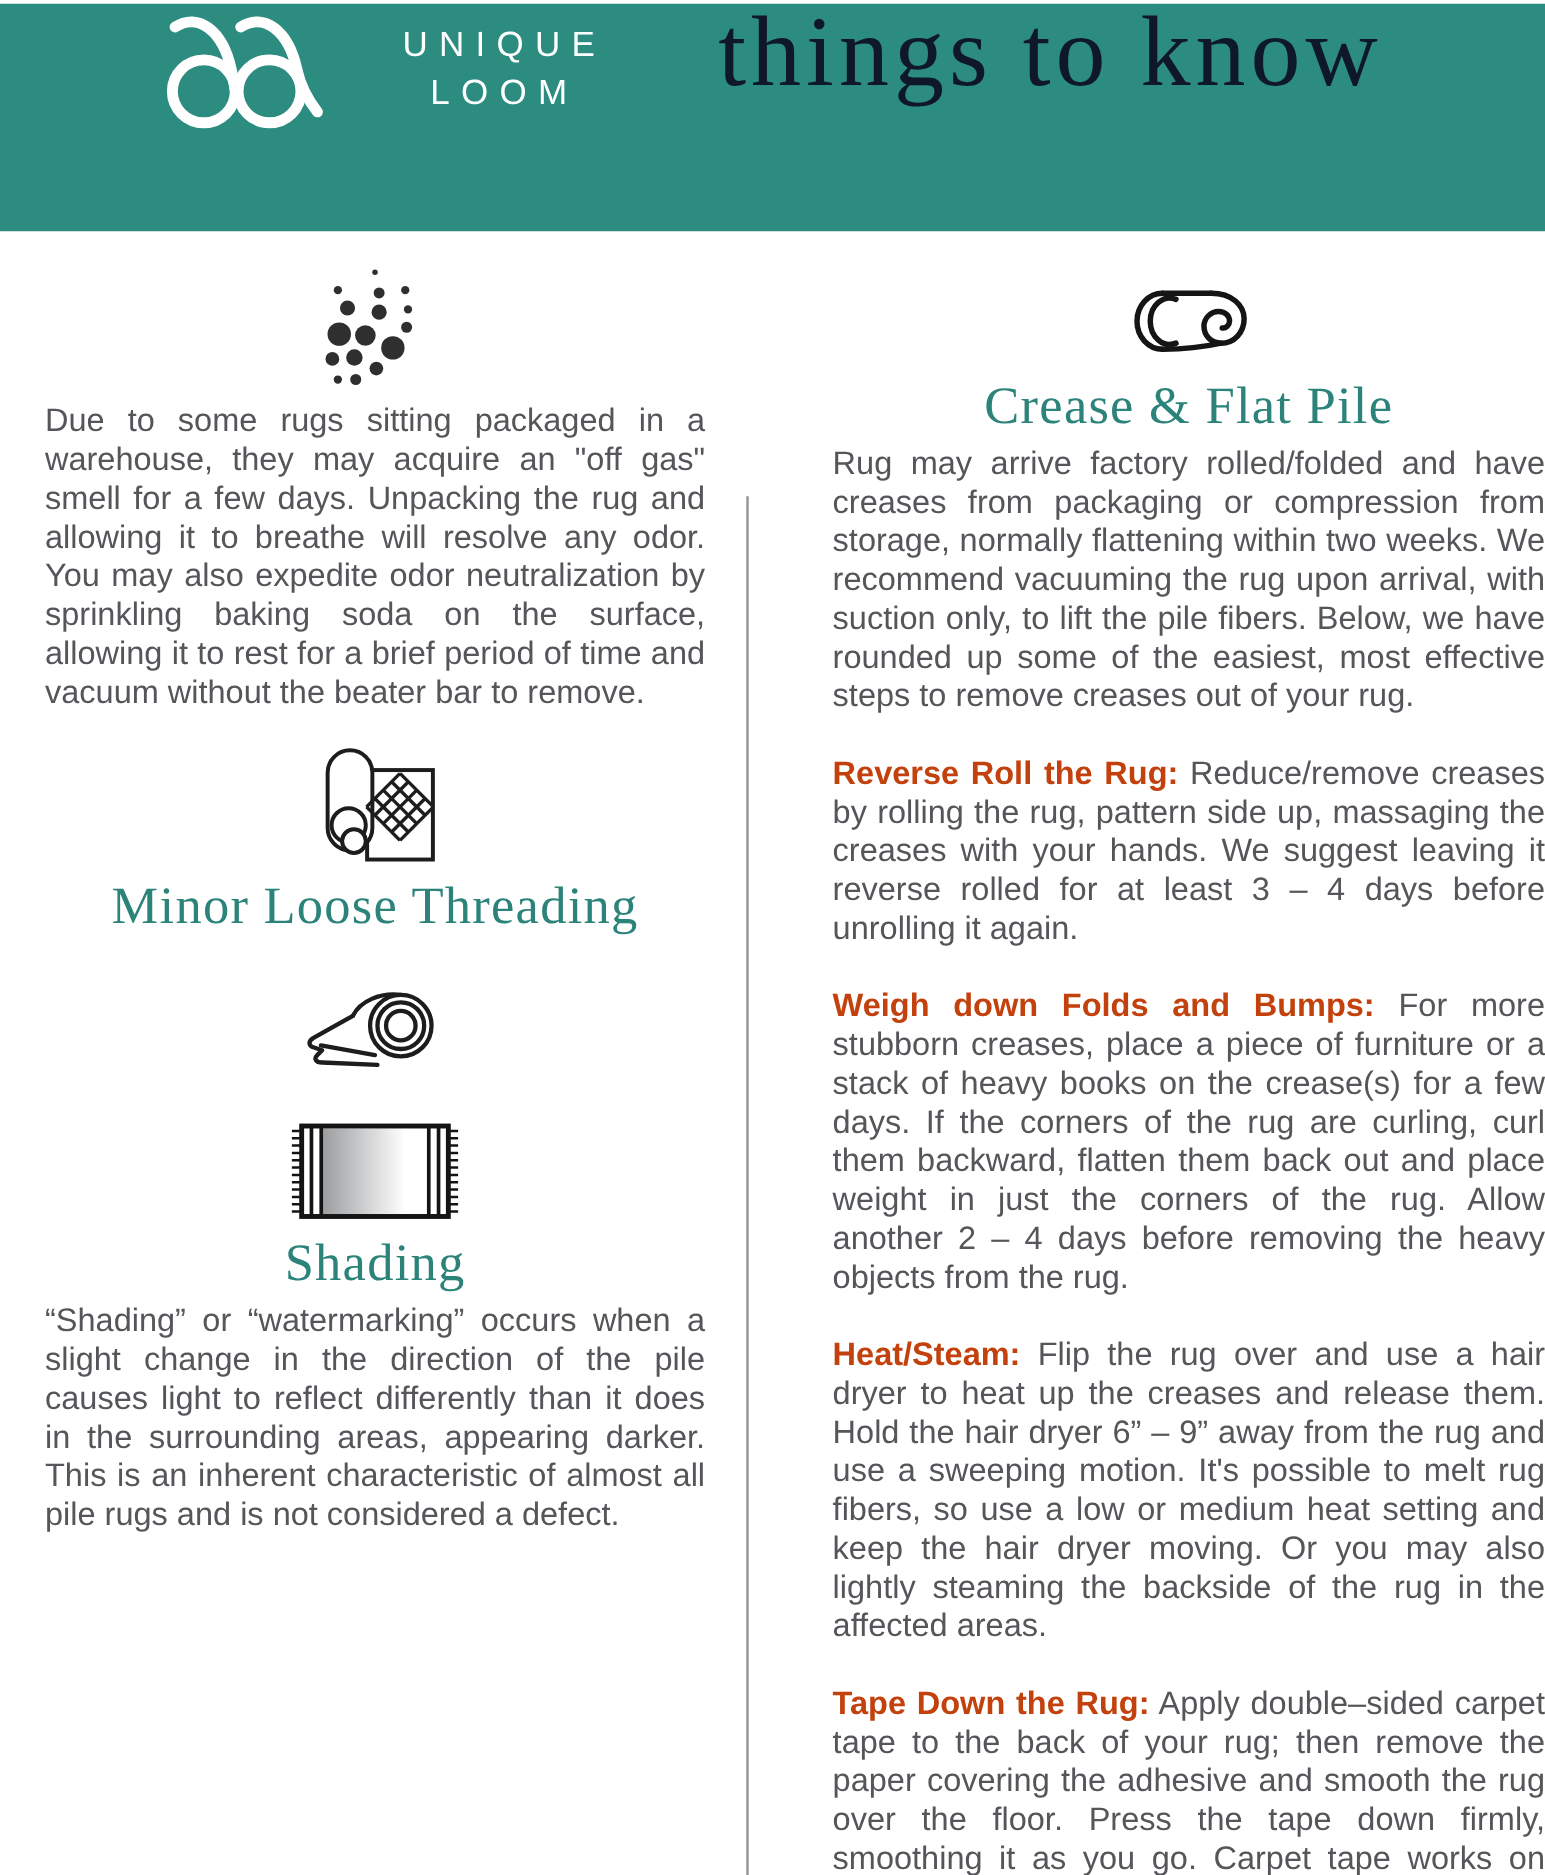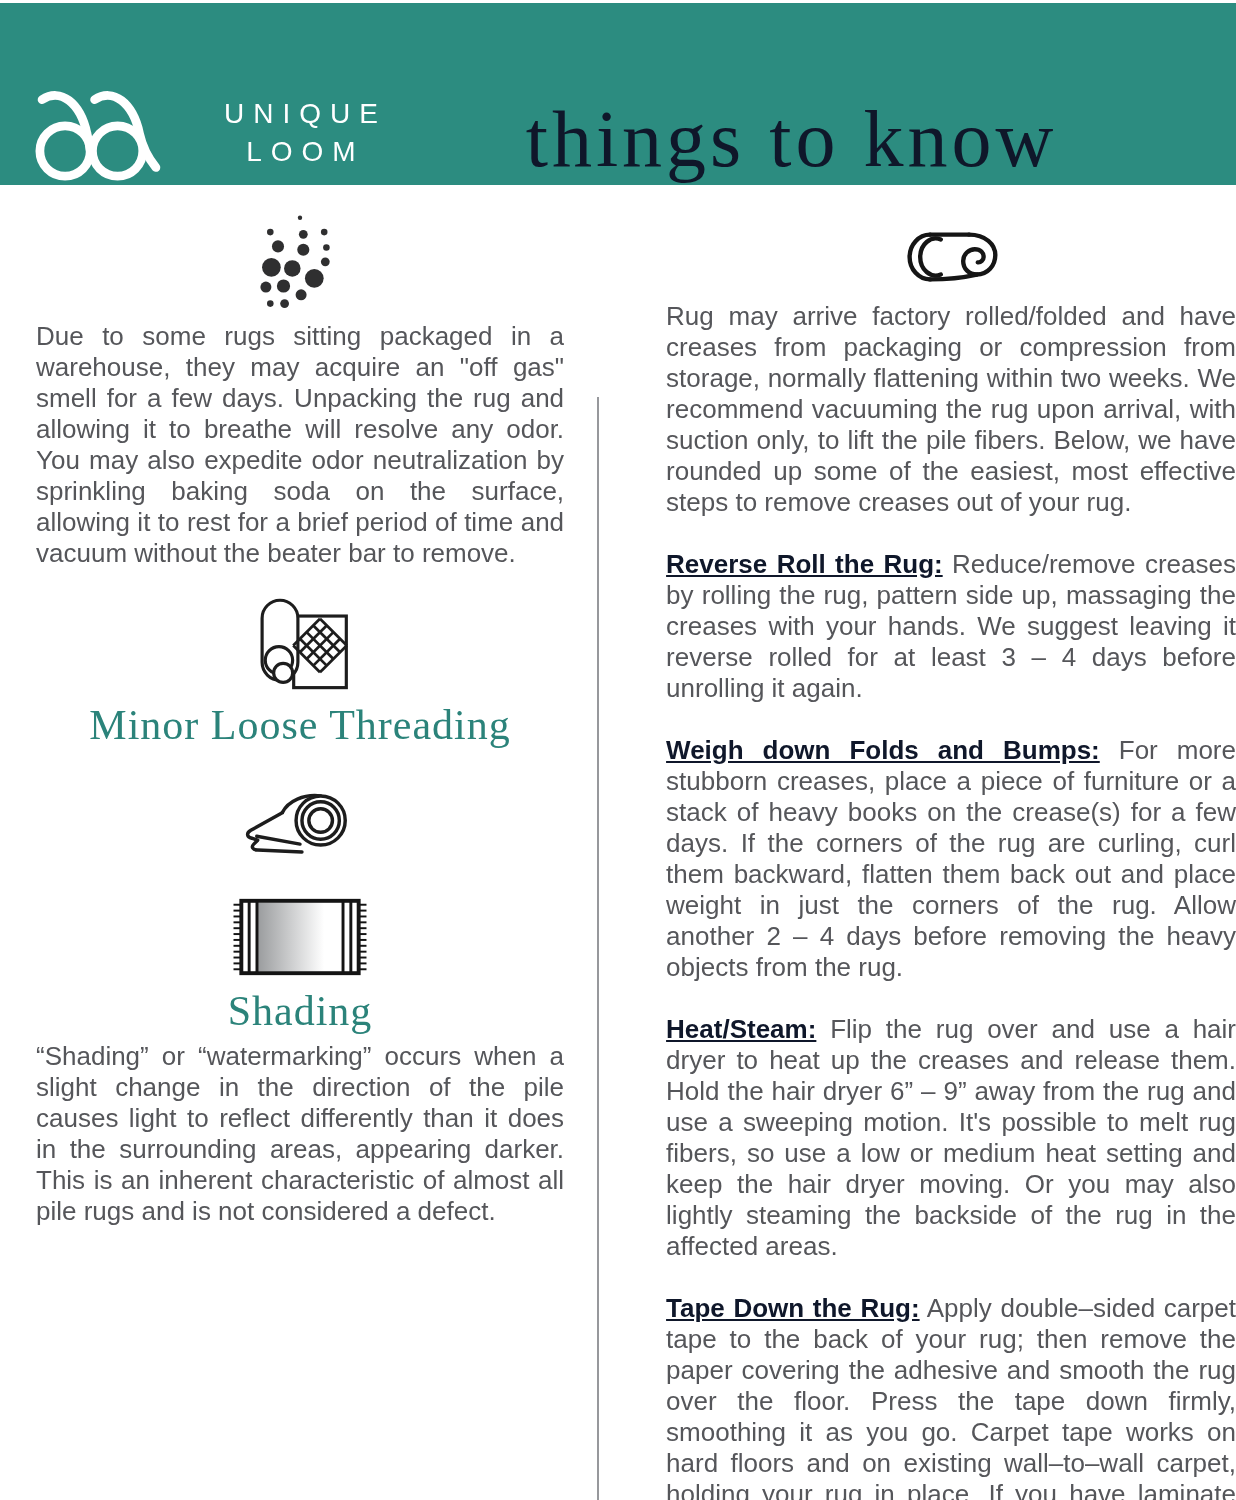--- a/index.html
+++ b/index.html
@@ -4,21 +4,21 @@
 <style>
   html,body{margin:0;padding:0;}
   body{
     width:1236px;height:1500px;background:#ffffff;overflow:hidden;
     font-family:"Liberation Sans", sans-serif;
     -webkit-font-smoothing:antialiased;
   }
   
   .header{
     margin-top:3px;height:182px;background:#2c8c80;
-    display:flex;align-items:flex-end;box-sizing:border-box;
+    display:flex;align-items:flex-start;padding-left:98px;box-sizing:border-box;
   }
   .logo-wrap{display:flex;align-items:center;}
   .brand-text{
     margin-left:26px;color:#ffffff;font-size:28px;letter-spacing:9px;
     line-height:38px;text-align:center;font-weight:400;
   }
   .page-title{
     flex:1;text-align:center;color:#0f172a;
     font-family:"Liberation Serif", serif;font-size:80px;font-weight:400;
     letter-spacing:4px;padding-right:40px;margin-top:-6px;
@@ -31,21 +31,21 @@
   .icon-box{text-align:center;}
   h2{
     font-family:"Liberation Serif", serif;font-weight:400;color:#2b837a;
     font-size:42px;text-align:center;margin:6px 0 6px 0;letter-spacing:1px;
   }
   p.body{
     color:#55565a;font-size:26px;line-height:31px;margin:2px 0 0 0;
     text-align:justify;
   }
   p.tip{margin-top:31px;}
-  .tip-label{font-weight:700;color:#0f172a;text-decoration:underline;}
+  .tip-label{font-weight:700;color:#c2410c;}
   
   .sec-odor .icon-box{margin-top:4px;}
   .sec-threading .icon-box{margin-top:26px;}
   .sec-rugpad .icon-box{margin-top:30px;}
   .sec-shading .icon-box{margin-top:30px;}
   
   .sec-crease .icon-box{margin-top:22px;margin-bottom:14px;}
   svg{vertical-align:middle;}
 </style>
 </head>
@@ -196,20 +196,21 @@
         <svg width="112" height="60" viewBox="0 0 115 60">
           <g fill="none" stroke="#151515" stroke-width="4.5" stroke-linecap="round">
             <path d="M36,7 A21,23 0 1 0 36,53"></path>
             <path d="M47,12 A16,19 0 1 0 47,48"></path>
             <path d="M36,7 L76,7"></path>
             <path d="M36,53 Q62,53 84,48"></path>
             <path d="M76,7 C93,7 103,17 103,28 C103,39 95,48 84,48 C76,48 70,42 70,34 C70,27 76,22 82,22 C88,22 91,26 91,30 C91,33 88,36 85,35.5"></path>
           </g>
         </svg>
       </div>
+      <h2>Crease &amp; Flat Pile</h2>
       <p class="body">Rug may arrive factory rolled/folded and have creases from packaging or compression from storage, normally flattening within two weeks. We recommend vacuuming the rug upon arrival, with suction only, to lift the pile fibers. Below, we have rounded up some of the easiest, most effective steps to remove creases out of your rug.</p>
 
       <p class="body tip"><span class="tip-label">Reverse Roll the Rug:</span> <span>Reduce/remove creases by rolling the rug, pattern side up, massaging the creases with your hands. We suggest leaving it reverse rolled for at least 3 – 4 days before unrolling it again.</span></p>
 
       <p class="body tip"><span class="tip-label">Weigh down Folds and Bumps:</span> <span>For more stubborn creases, place a piece of furniture or a stack of heavy books on the crease(s) for a few days. If the corners of the rug are curling, curl them backward, flatten them back out and place weight in just the corners of the rug. Allow another 2 – 4 days before removing the heavy objects from the rug.</span></p>
 
       <p class="body tip"><span class="tip-label">Heat/Steam:</span> <span>Flip the rug over and use a hair dryer to heat up the creases and release them. Hold the hair dryer 6” – 9” away from the rug and use a sweeping motion. It's possible to melt rug fibers, so use a low or medium heat setting and keep the hair dryer moving. Or you may also lightly steaming the backside of the rug in the affected areas.</span></p>
 
       <p class="body tip"><span class="tip-label">Tape Down the Rug:</span> <span>Apply double–sided carpet tape to the back of your rug; then remove the paper covering the adhesive and smooth the rug over the floor. Press the tape down firmly, smoothing it as you go. Carpet tape works on hard floors and on existing wall–to–wall carpet, holding your rug in place. If you have laminate flooring, purchase a less adhesive double–sided tape to prevent the laminate from buckling or otherwise being damaged.</span></p>
     </div>

